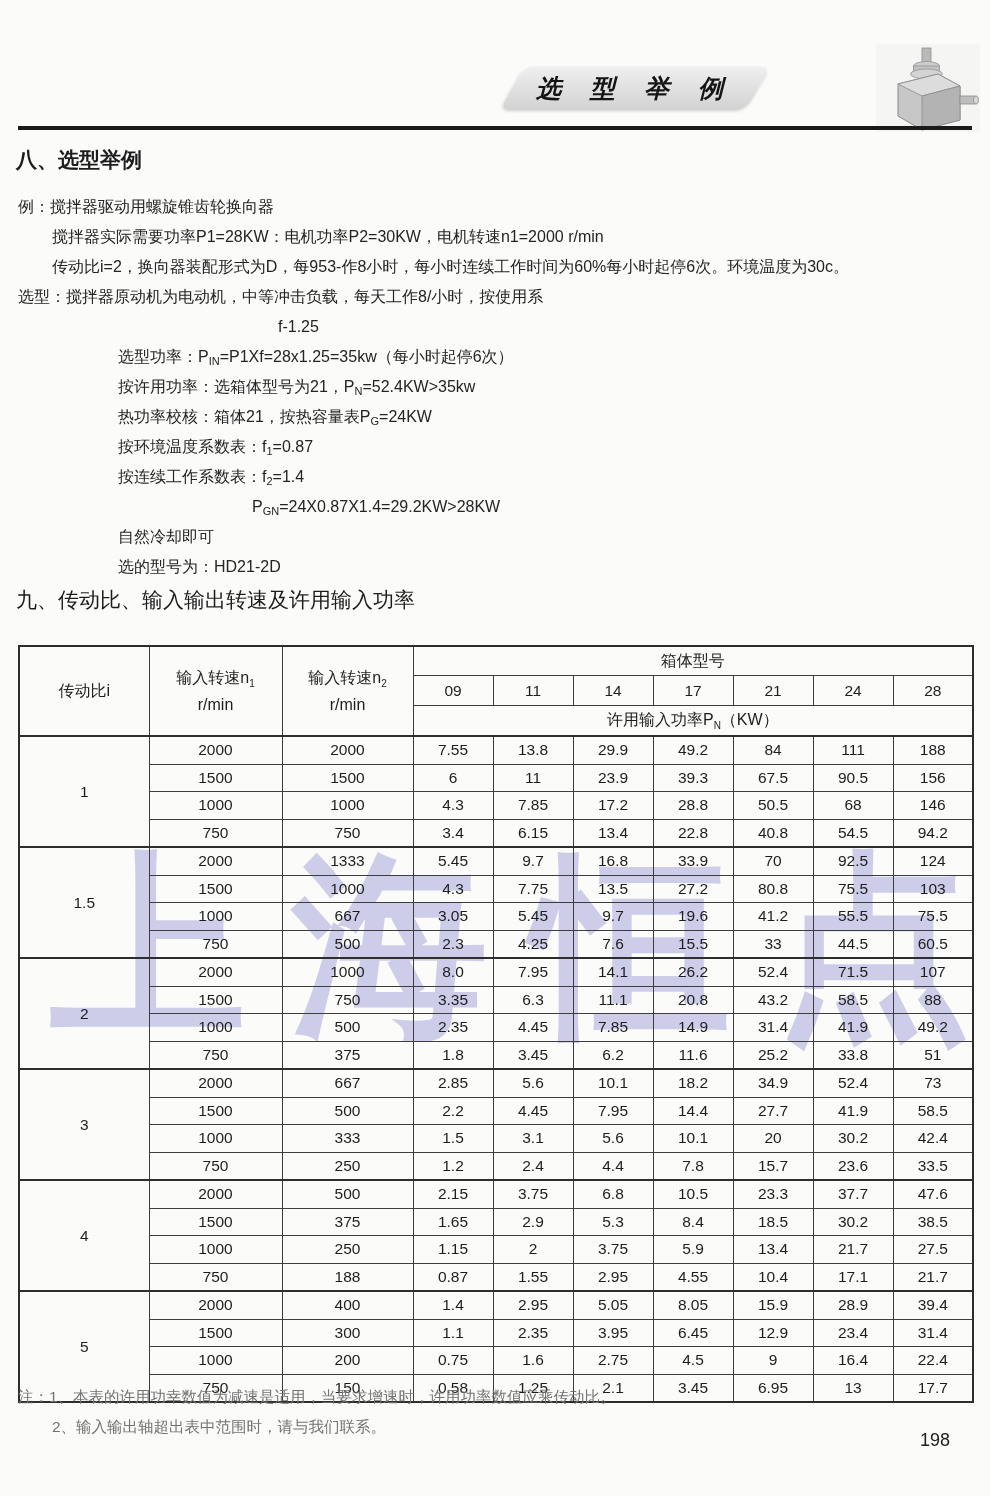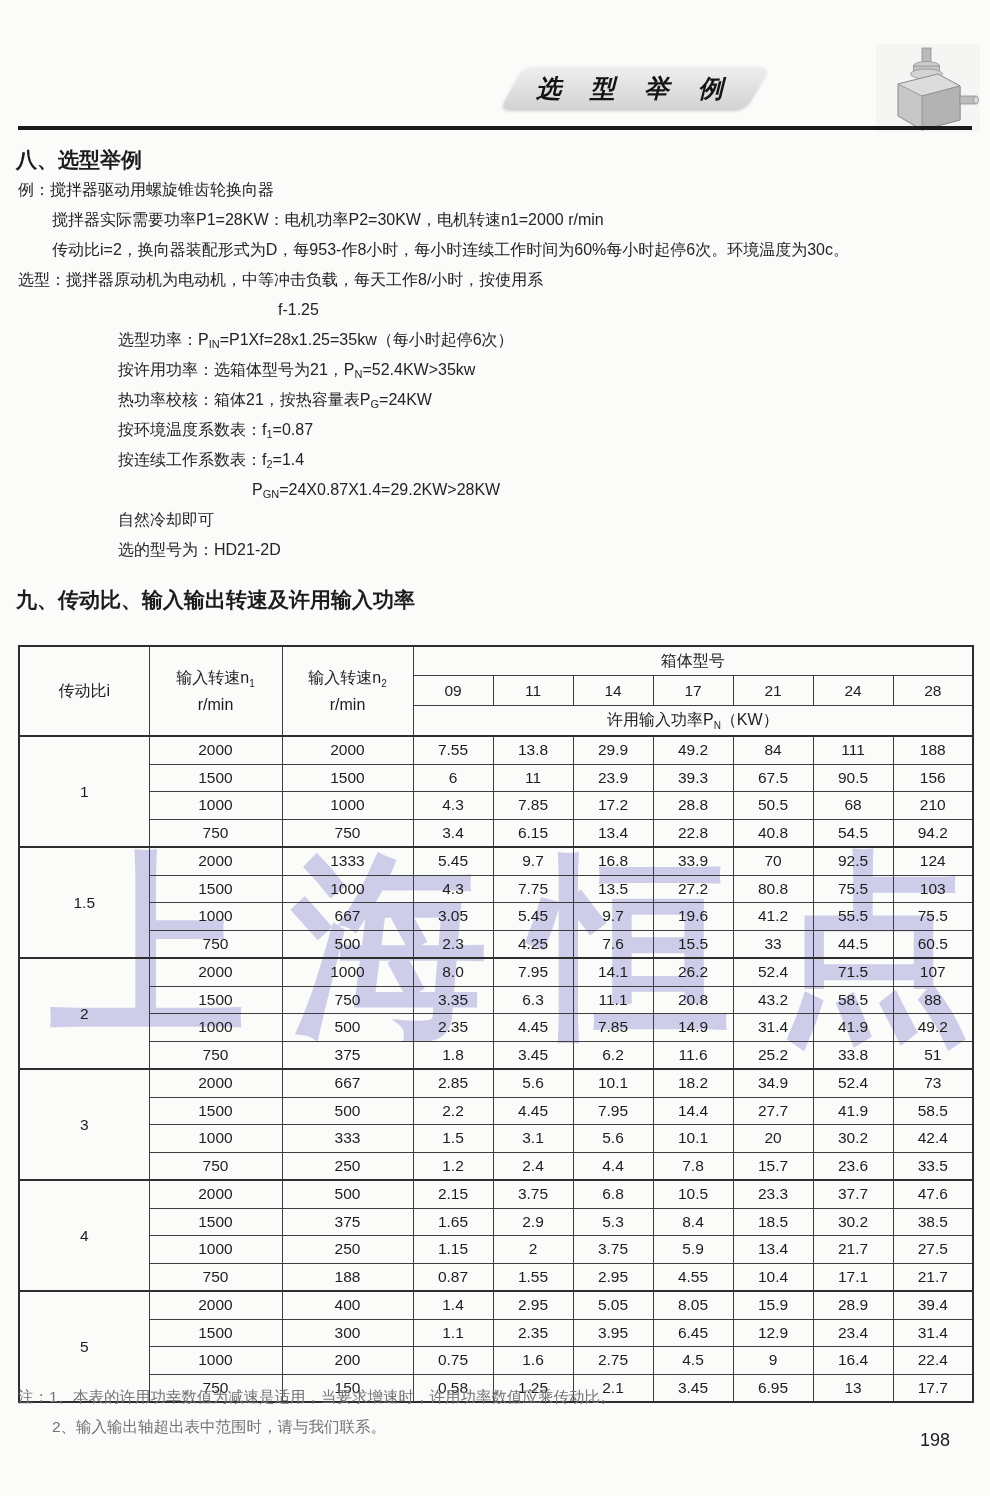--- a/index.html
+++ b/index.html
@@ -10,24 +10,24 @@
   .banner{position:absolute;left:512px;top:67px;width:246px;height:43px;
           background:linear-gradient(180deg,#efefef 0%,#d2d2d2 100%);
           transform:skewX(-30deg);border-radius:9px;box-shadow:0 1px 3px rgba(0,0,0,.18);}
   .banner-label{display:block;transform:skewX(30deg);text-align:center;line-height:43px;
           font-size:25px;font-weight:700;font-style:italic;letter-spacing:11px;color:#141414;white-space:nowrap;}
   .gearbox{position:absolute;left:876px;top:44px;}
   .rule{position:absolute;left:18px;top:126px;width:954px;height:4px;background:#1a1a1a;}
 
   
   .s8-title{position:absolute;left:16px;top:146px;font-size:21px;font-weight:700;color:#1c1c1c;z-index:2;}
-  .s9-title{position:absolute;left:16px;top:586px;font-size:21px;font-weight:700;color:#1c1c1c;z-index:2;}
-
-  
-  .example{position:absolute;left:0;top:175px;width:948px;z-index:2;}
+  .s9-title{position:absolute;left:16px;top:586px;font-size:21px;font-weight:400;color:#1c1c1c;z-index:2;}
+
+  
+  .example{position:absolute;left:0;top:192px;width:948px;z-index:2;}
   .ex-line{height:30px;display:flex;align-items:center;font-size:16px;color:#242424;white-space:nowrap;}
   .indent-0{padding-left:18px}
   .indent-1{padding-left:52px}
   .indent-2{padding-left:118px}
   .indent-4{padding-left:252px}
   .indent-5{padding-left:278px}
   .ex-line sub{font-size:11px;line-height:1;align-self:flex-end;padding-bottom:5px;}
 
   
   .watermark{position:absolute;left:50px;top:838px;z-index:1;font-size:196px;line-height:1.1;
@@ -205,21 +205,21 @@
           </tr>
           <tr>
             <td>1000</td>
             <td>1000</td>
             <td>4.3</td>
             <td>7.85</td>
             <td>17.2</td>
             <td>28.8</td>
             <td>50.5</td>
             <td>68</td>
-            <td>210</td>
+            <td>146</td>
           </tr>
           <tr>
             <td>750</td>
             <td>750</td>
             <td>3.4</td>
             <td>6.15</td>
             <td>13.4</td>
             <td>22.8</td>
             <td>40.8</td>
             <td>54.5</td>

